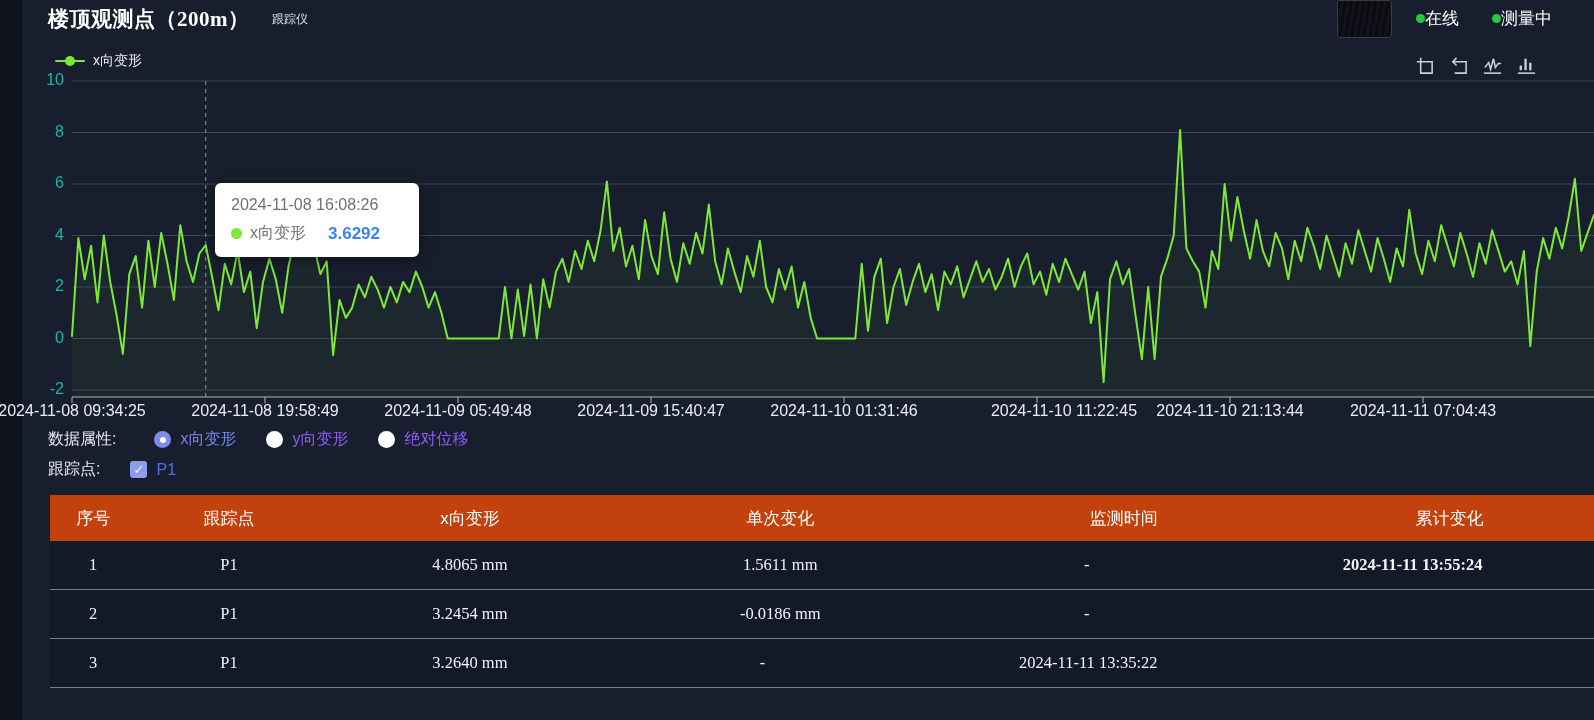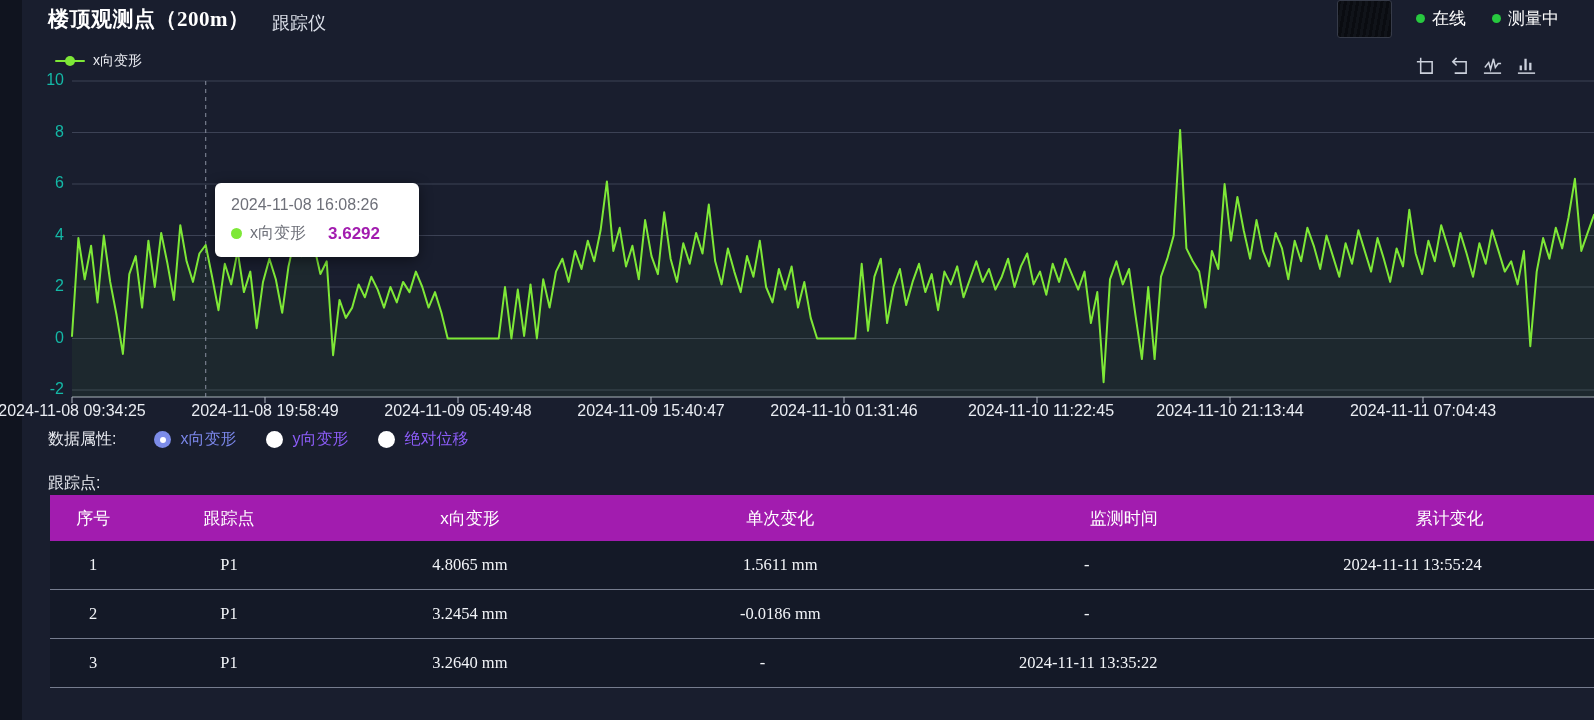--- a/index.html
+++ b/index.html
@@ -2,25 +2,25 @@
 <html><head>
 <meta charset="utf-8">
 <style>
   html,body{margin:0;padding:0;background:#191e2e;}
   body{width:1594px;height:720px;position:relative;overflow:hidden;
        font-family:"Liberation Sans",sans-serif;color:#e9ecf2;}
   .left-strip{position:absolute;left:0;top:0;width:22px;height:720px;background:#10141f;}
   
   .page-title{position:absolute;left:48px;top:5px;font-family:"Liberation Serif",serif;
               font-size:21px;font-weight:bold;color:#ffffff;letter-spacing:.5px;}
-  .page-subtitle{position:absolute;left:272px;top:11px;font-size:18px;color:#dde1ea;}
+  .page-subtitle{position:absolute;left:272px;top:11px;font-size:12px;color:#dde1ea;}
   .thumb{position:absolute;left:1337px;top:0;width:53px;height:36px;background:#08090d;
          border:1px solid #363b49;border-radius:3px;
          background-image:repeating-linear-gradient(100deg,#0a0c11 0 3px,#101319 3px 6px);}
-  .status{position:absolute;top:7px;display:flex;align-items:center;gap:7px;font-size:17px;color:#fff;}
+  .status{position:absolute;top:7px;display:flex;align-items:center;font-size:17px;color:#fff;}
   .status .dot{width:9px;height:9px;border-radius:50%;background:#27c93f;}
   
   .legend{position:absolute;left:55px;top:52px;display:flex;align-items:center;gap:8px;cursor:pointer;}
   .legend .lmark{position:relative;width:30px;height:12px;}
   .legend .lmark .lline{position:absolute;left:0;top:5px;width:30px;height:2px;background:#7ee837;border-radius:1px;}
   .legend .lmark .ldot{position:absolute;left:10px;top:1px;width:10px;height:10px;border-radius:50%;background:#7ee837;}
   .legend .ltext{font-size:14px;color:#e8eaf0;}
   
   .toolbox{position:absolute;left:1414px;top:55px;display:flex;gap:13px;}
   .toolbox .tool{width:21px;height:21px;cursor:pointer;}
@@ -29,36 +29,36 @@
   #chart-svg{position:absolute;left:0;top:0;}
   .ylab{position:absolute;width:44px;text-align:right;font-size:16px;color:#14b8a6;}
   .xlab{position:absolute;width:200px;text-align:center;font-size:16px;color:#e9ecf2;white-space:nowrap;}
   
   .tooltip{position:absolute;left:215px;top:183px;background:#ffffff;border-radius:6px;
            padding:13px 18px 13px 16px;box-shadow:0 3px 14px rgba(0,0,0,.45);min-width:170px;}
   .tooltip .t-time{font-size:16px;color:#6e7079;}
   .tooltip .t-row{display:flex;align-items:center;margin-top:9px;}
   .tooltip .t-dot{width:11px;height:11px;border-radius:50%;background:#7ee837;margin-right:8px;}
   .tooltip .t-series{font-size:16px;color:#6e7079;}
-  .tooltip .t-value{font-size:17px;font-weight:bold;color:#a21caf;margin-left:22px;}
+  .tooltip .t-value{font-size:17px;font-weight:bold;color:#3b82f6;margin-left:22px;}
   
   .ctrl-row{position:absolute;left:48px;display:flex;align-items:center;font-size:16px;}
   .ctrl-label{color:#e8eaf0;margin-right:38px;}
   .opt{display:flex;align-items:center;gap:9px;margin-right:30px;cursor:pointer;}
   .radio{width:17px;height:17px;border-radius:50%;background:#ffffff;position:relative;}
   .radio.sel{background:#7c8ce8;}
   .radio.sel::after{content:"";position:absolute;left:5.5px;top:5.5px;width:6px;height:6px;border-radius:50%;background:#fff;}
   .opt .olabel{color:#8b5cf6;}
   .opt.sel .olabel{color:#7a86e8;}
   .cbx{width:17px;height:17px;border-radius:3px;background:#8c9fe8;color:#eef2ff;font-size:13px;
        display:flex;align-items:center;justify-content:center;line-height:1;}
   .cbx-label{color:#4f6ee6;margin-left:9px;font-size:16px;}
   
   .table{position:absolute;left:50px;top:495px;width:1544px;font-family:"Liberation Serif",serif;}
-  .thead{display:flex;height:46px;background:#a21caf;align-items:center;
+  .thead{display:flex;height:46px;background:#c2410c;align-items:center;
          font-family:"Liberation Sans",sans-serif;font-size:17px;color:#ffffff;}
   .thead .cell{font-weight:normal;}
   .cell{text-align:center;}
   .trow{display:flex;height:48px;align-items:center;background:#141927;
         border-bottom:1px solid #767c8e;font-size:16.5px;color:#f2f4f8;}
 </style>
 </head>
 <body>
 
 <div class="left-strip"></div>
@@ -137,21 +137,21 @@
     <div class="ylab" style="left: 20px; top: 277px;">2</div>
     <div class="ylab" style="left: 20px; top: 328.5px;">0</div>
     <div class="ylab" style="left: 20px; top: 380px;">-2</div>
   </div>
 <div id="x-axis">
     <div class="xlab" style="left: -28px; top: 402px;">2024-11-08 09:34:25</div>
     <div class="xlab" style="left: 165px; top: 402px;">2024-11-08 19:58:49</div>
     <div class="xlab" style="left: 358px; top: 402px;">2024-11-09 05:49:48</div>
     <div class="xlab" style="left: 551px; top: 402px;">2024-11-09 15:40:47</div>
     <div class="xlab" style="left: 744px; top: 402px;">2024-11-10 01:31:46</div>
-    <div class="xlab" style="left: 941px; top: 402px;">2024-11-10 11:22:45</div>
+    <div class="xlab" style="left: 964px; top: 402px;">2024-11-10 11:22:45</div>
     <div class="xlab" style="left: 1130px; top: 402px;">2024-11-10 21:13:44</div>
     <div class="xlab" style="left: 1323px; top: 402px;">2024-11-11 07:04:43</div>
   </div>
 
 <div class="tooltip">
   <div class="t-time">2024-11-08 16:08:26</div>
   <div class="t-row">
     <span class="t-dot"></span>
     <span class="t-series">x向变形</span>
     <span class="t-value">3.6292</span>
@@ -168,21 +168,21 @@
       <span class="opt">
         <span class="radio"></span>
         <span class="olabel">y向变形</span>
       </span>
       <span class="opt">
         <span class="radio"></span>
         <span class="olabel">绝对位移</span>
       </span>
     </span>
 </div>
-<div class="ctrl-row" style="top:473px;flex-direction:column;">
+<div class="ctrl-row" style="top:459px;">
   <span class="ctrl-label" style="margin-right:30px;">跟踪点:</span>
   <span id="track-points" style="display:flex;align-items:center;">
       <span style="display: flex; align-items: center;">
         <span class="cbx">✓</span>
         <span class="cbx-label">P1</span>
       </span>
     </span>
 </div>
 
 <div class="table">
@@ -194,21 +194,21 @@
       <div class="cell" style="width: 23.5%;">监测时间</div>
       <div class="cell" style="width: 18.7%;">累计变化</div>
     </div>
   <div id="table-body">
       <div class="trow">
         <div class="cell" style="width: 5.6%;">1</div>
         <div class="cell" style="width: 12%;">P1</div>
         <div class="cell" style="width: 19.2%;">4.8065 mm</div>
         <div class="cell" style="width: 21%;">1.5611 mm</div>
         <div class="cell" style="width: 18.7%;">-</div>
-        <div class="cell" style="width: 23.5%;">2024-11-11 13:55:24</div>
+        <div class="cell" style="width: 23.5%; font-weight: bold;">2024-11-11 13:55:24</div>
       </div>
       <div class="trow">
         <div class="cell" style="width: 5.6%;">2</div>
         <div class="cell" style="width: 12%;">P1</div>
         <div class="cell" style="width: 19.2%;">3.2454 mm</div>
         <div class="cell" style="width: 21%;">-0.0186 mm</div>
         <div class="cell" style="width: 18.7%;">-</div>
       </div>
       <div class="trow">
         <div class="cell" style="width: 5.6%;">3</div>

